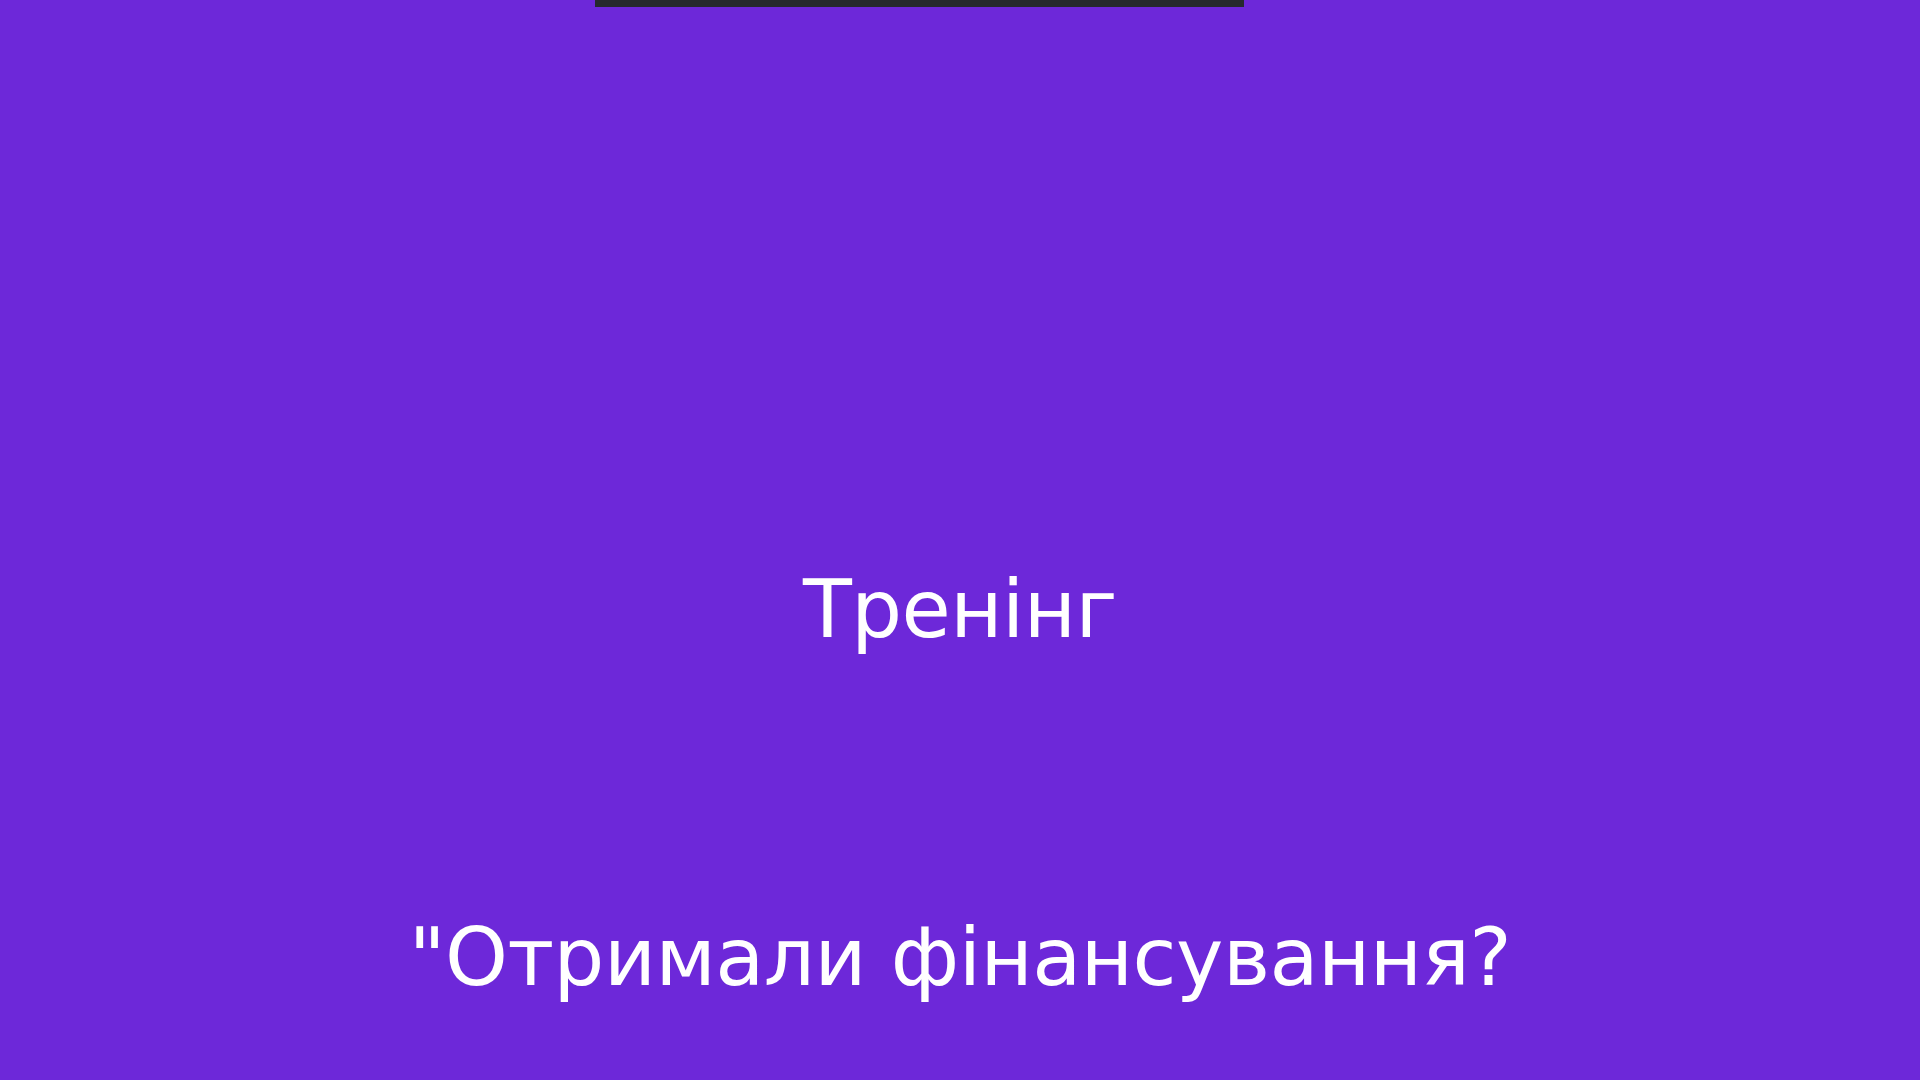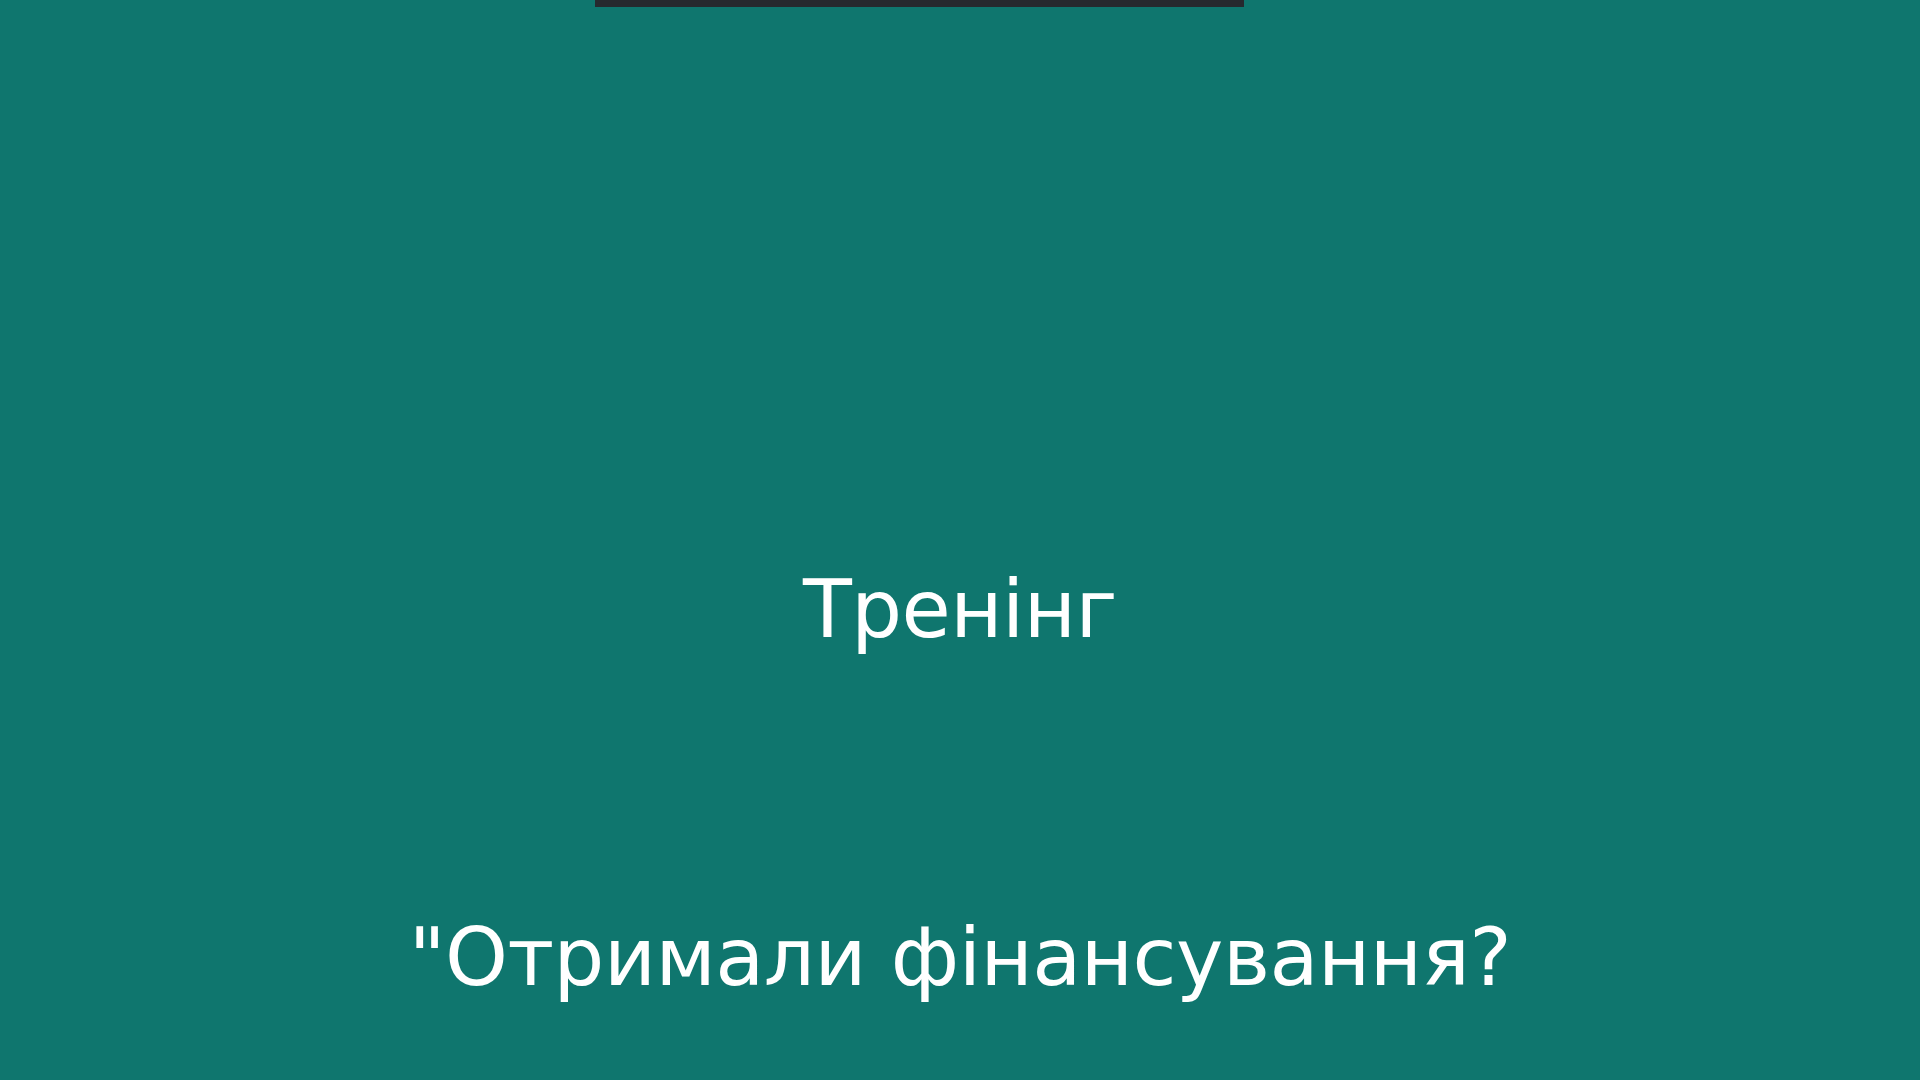--- a/index.html
+++ b/index.html
@@ -55,21 +55,21 @@
     white-space: pre;
   }
 
   #title-block .tline {
     display: block;
   }
 </style>
 </head>
 <body>
 
-<div id="slide" style="background: #0f766e;">
+<div id="slide" style="background: #6d28d9;">
 
   <div id="top-chrome-bar" style="background: rgb(38, 41, 46);"></div>
 
   <div id="content">
 
     <div id="title-block" style="color: rgb(255, 255, 255);">
       <span class="tline">Тренінг</span>
       <span class="tline">"Отримали фінансування?</span>
       
       

